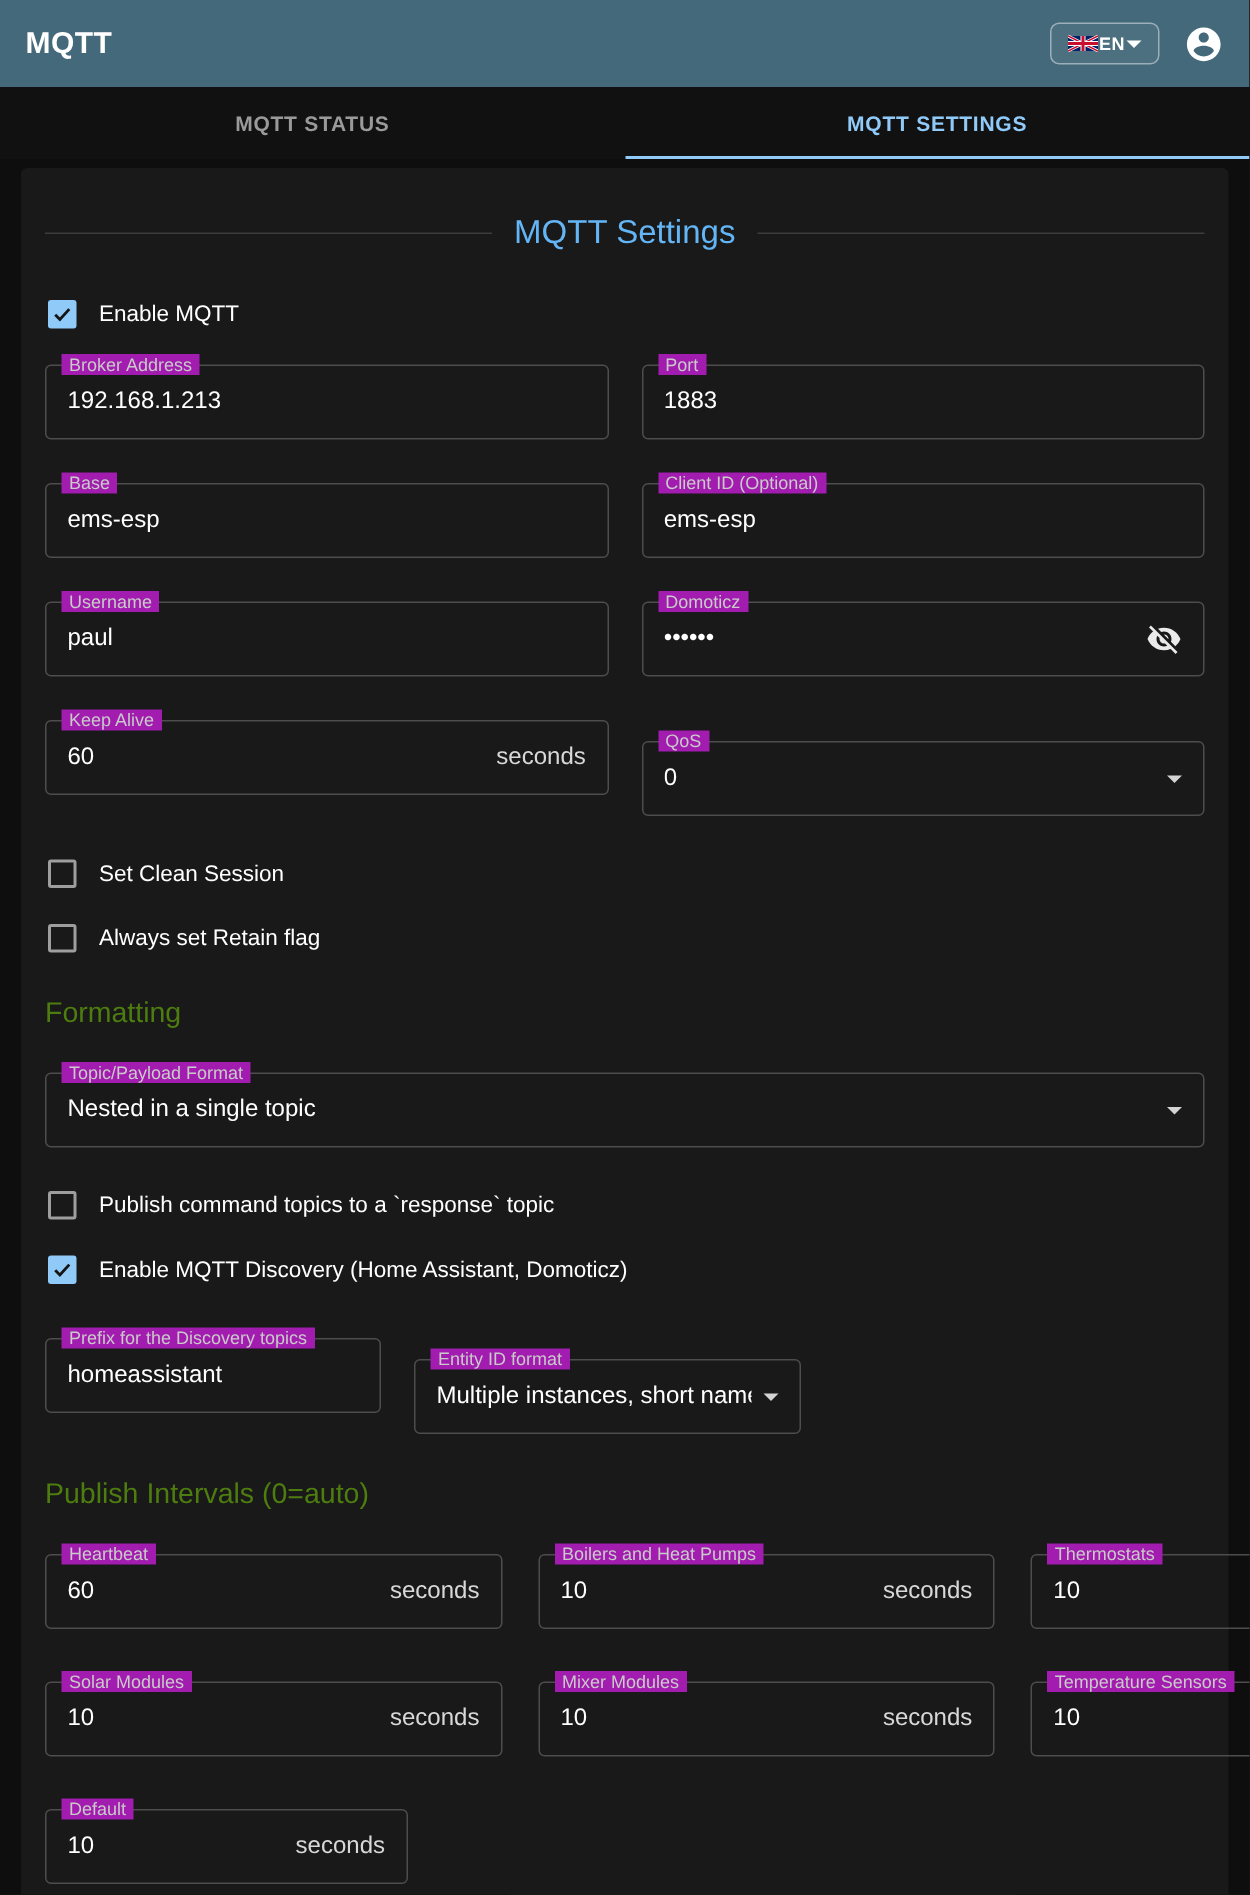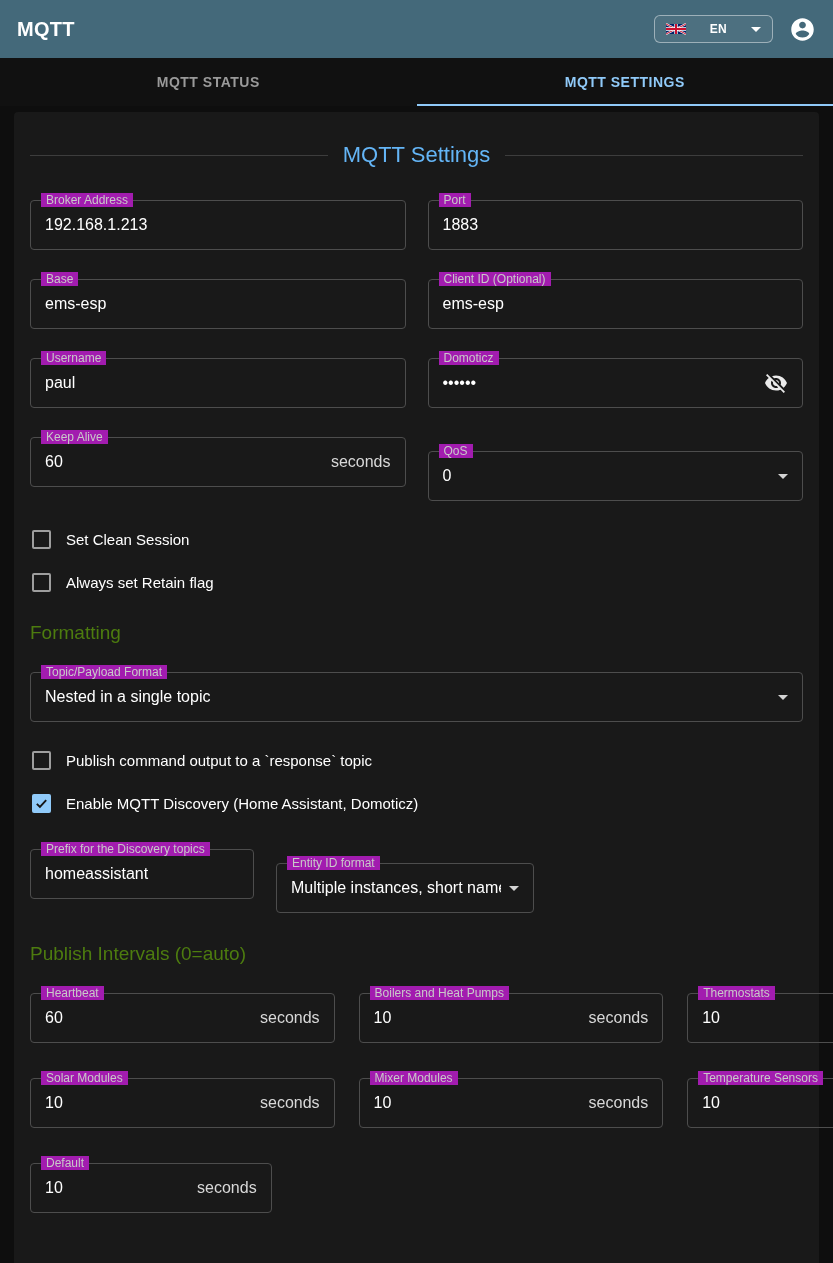--- a/index.html
+++ b/index.html
@@ -6,21 +6,21 @@
   html,body { margin:0; padding:0; }
   body {
     width:833px; height:1263px; overflow:hidden;
     background:#0e0e0e; color:#fff;
     font-family:"Liberation Sans", sans-serif;
   }
   
   .appbar { height:58px; background:#44697a; display:flex; align-items:center; padding:13px 17px; }
   .appbar-title { font-size:20px; font-weight:700; letter-spacing:.3px; }
   .appbar-right { margin-left:auto; display:flex; align-items:center; gap:16px; }
-  .lang-btn { display:flex; align-items:center; gap:24px; border:1px solid rgba(255,255,255,.45);
+  .lang-btn { display:flex; align-items:center; gap:1px; border:1px solid rgba(255,255,255,.45);
     border-radius:6px; padding:6px 11px; background:rgba(255,255,255,.05); cursor:pointer; }
   .lang-flag svg { display:block; width:20px; height:12px; }
   .lang-label { font-size:12px; font-weight:700; color:#fff; letter-spacing:.3px; }
   .caret-solid { width:0; height:0; border-left:5px solid transparent; border-right:5px solid transparent;
     border-top:5px solid #fff; }
   .account-btn { background:none; border:none; padding:0; cursor:pointer; }
   .account-btn svg { width:27px; height:27px; fill:#fff; display:block; }
   
   .tabs { height:48px; background:#111111; display:flex; }
   .tab { flex:1; display:flex; align-items:center; justify-content:center; position:relative;
@@ -101,20 +101,28 @@
 </nav>
 
 <main class="card">
 
   <div class="page-title-row">
     <span class="line"></span>
     <span class="page-title">MQTT Settings</span>
     <span class="line"></span>
   </div>
 
+  <div class="check-row">
+    <span class="checkbox checked">
+      <svg viewBox="0 0 24 24">
+          <polyline points="4.5,12.5 9.5,17.5 19.5,6.5"></polyline>
+        </svg>
+    </span>
+    <span class="check-label">Enable MQTT</span>
+  </div>
 
   <div class="grid2">
     <div class="field">
       <span class="field-label">Broker Address</span>
       <input class="field-input" value="192.168.1.213" style="">
     </div>
     <div class="field">
       <span class="field-label">Port</span>
       <input class="field-input" value="1883" style="">
     </div>
@@ -165,21 +173,21 @@
   <div class="single-row">
     <div class="field select">
       <span class="field-label">Topic/Payload Format</span>
       <span class="select-value">Nested in a single topic</span>
       <span class="caret-select"></span>
     </div>
   </div>
 
   <div class="check-row">
     <span class="checkbox unchecked"></span>
-    <span class="check-label">Publish command output to a `response` topic</span>
+    <span class="check-label">Publish command topics to a `response` topic</span>
   </div>
   <div class="check-row">
     <span class="checkbox checked">
       <svg viewBox="0 0 24 24">
           <polyline points="4.5,12.5 9.5,17.5 19.5,6.5"></polyline>
         </svg>
     </span>
     <span class="check-label">Enable MQTT Discovery (Home Assistant, Domoticz)</span>
   </div>
 

